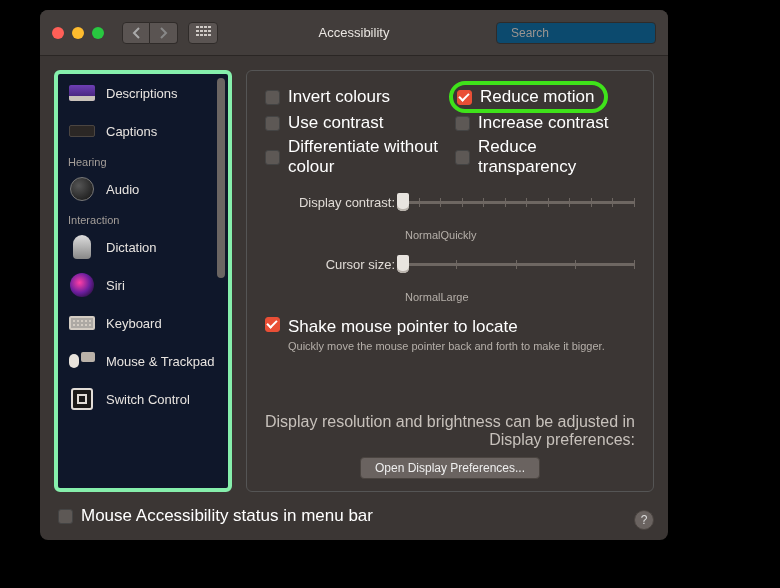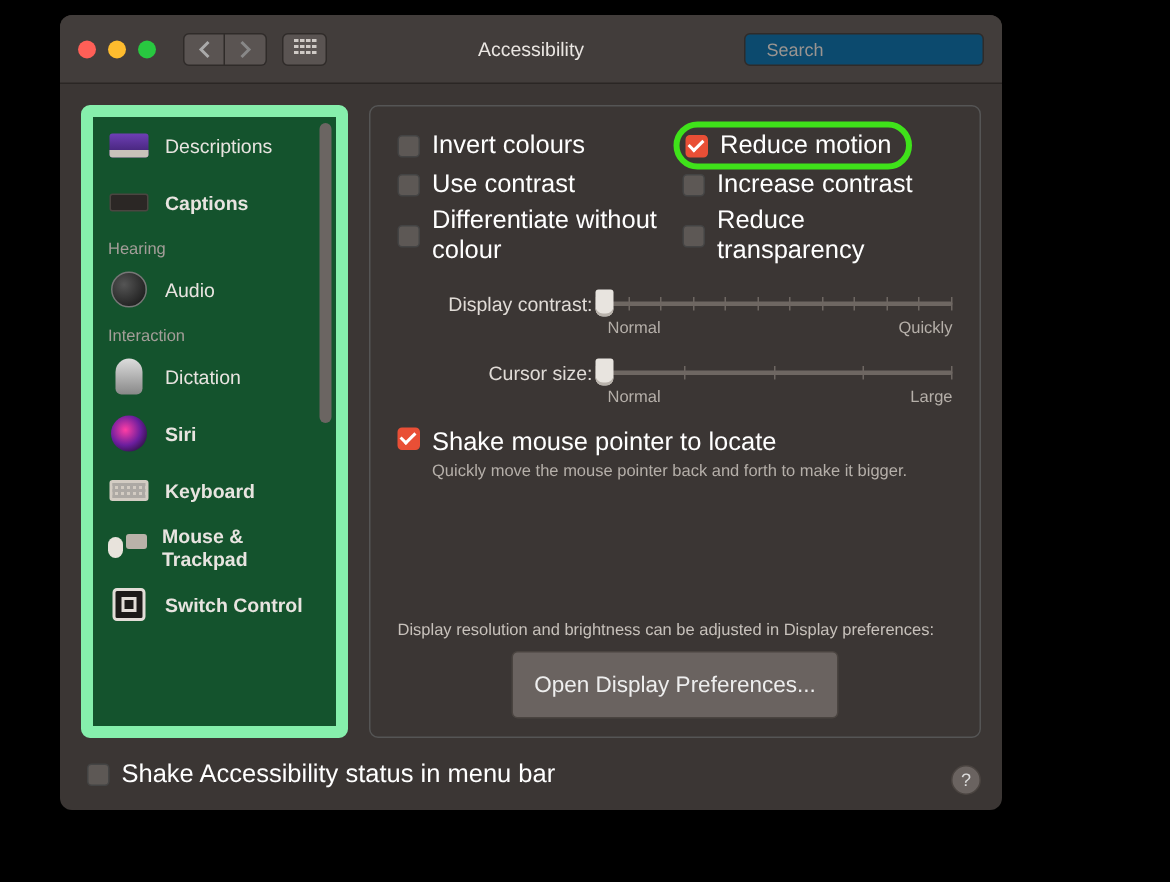--- a/index.html
+++ b/index.html
@@ -75,41 +75,41 @@
   .search input {
     flex: 1; background: transparent; border: none; outline: none;
     color: #d0cbc7; font-size: 12px;
   }
   .search input::placeholder { color: #9a9490; }
   .content {
     flex: 1; display: flex; padding: 14px; gap: 14px;
   }
   .sidebar {
     width: 178px;
-    border: 8px solid #86efac;
+    border: 4px solid #86efac;
     border-radius: 6px;
-    background: #14532d;
+    background: #0f172a;
     overflow: hidden;
     position: relative;
   }
   .sb-scroll {
     position: absolute; right: 2px; top: 2px; bottom: 2px;
     width: 10px;
   }
   .sb-thumb {
     position: absolute; right: 1px; top: 2px; width: 8px; height: 200px;
     background: #6b6562; border-radius: 4px;
   }
   .sb-list { padding-bottom: 4px; }
   .sb-item {
     display: flex; align-items: center; gap: 10px;
     height: 38px; padding: 0 10px;
     cursor: default;
   }
-  .sb-item + .sb-item { border-top: none; font-weight: bold; }
+  .sb-item + .sb-item { border-top: none; }
   .sb-icon {
     width: 28px; height: 20px;
     display: flex; align-items: center; justify-content: center;
   }
   .sb-label { color: #e8e4e0; font-size: 13px; }
   .sb-heading {
     padding: 6px 10px 2px;
     color: #a49e99; font-size: 11px;
   }
   
@@ -174,30 +174,30 @@
     position: absolute; left: 0; right: 0; top: 8px; height: 3px;
     background: #6e6762; border-radius: 2px;
   }
   .ticks { position: absolute; left:0; right:0; top:5px; height:9px; display:flex; justify-content:space-between;}
   .ticks span { width:1px; background:#6e6762; height:9px;}
   .thumb {
     position: absolute; top: 0; width: 12px; height: 18px;
     background: #e8e4df; border-radius: 2px 2px 5px 5px;
     box-shadow: inset 0 -2px 0 #b8b2ab;
   }
-  .slider-minmax { display:flex; margin-left:140px; justify-content:space-between; font-size:11px; color:#b5afa9; margin-top:2px;}
+  .slider-minmax { display:flex; margin-left:140px; justify-content:flex-start; font-size:11px; color:#b5afa9; margin-top:18px;}
   
   .shake-row { display:flex; align-items:flex-start; gap:8px; margin-bottom: auto;}
   .shake-text .sub { font-size:11px; color:#b5afa9; margin-top:3px;}
   
-  .footer-note { text-align:left; font-size:11px; color:#c7c1bb; margin-bottom:8px;}
+  .footer-note { text-align:right; font-size:16px; color:#c7c1bb; margin-bottom:8px;}
   .open-btn {
     display:block; margin: 0 auto;
     background:#6a6360; border:1px solid #4a4440; border-radius:4px;
-    padding:13px 14px; color:#eee; font-size:15px;
+    padding:3px 14px; color:#eee; font-size:12px;
   }
   .help {
     position:absolute; right:14px; bottom:10px;
     width:20px;height:20px;border-radius:50%;
     background:#6a6360;color:#ddd;border:1px solid #4a4440;
     display:flex;align-items:center;justify-content:center;font-size:12px;
   }
   .bottom-row {
     padding: 0 18px 14px 18px;
     display:flex; align-items:center; gap:8px;
@@ -403,19 +403,19 @@
 
       <div style="margin-top:auto">
         <div class="footer-note">Display resolution and brightness can be adjusted in Display preferences:</div>
         <button class="open-btn">Open Display Preferences...</button>
       </div>
     </div>
   </div>
 
   <div class="bottom-row">
     <div class="cb"></div>
-    <div class="cb-label">Shake Accessibility status in menu bar</div>
+    <div class="cb-label">Mouse Accessibility status in menu bar</div>
     <div class="help">
       <span>?</span>
     </div>
   </div>
 
 </div>
 
 </body></html>

